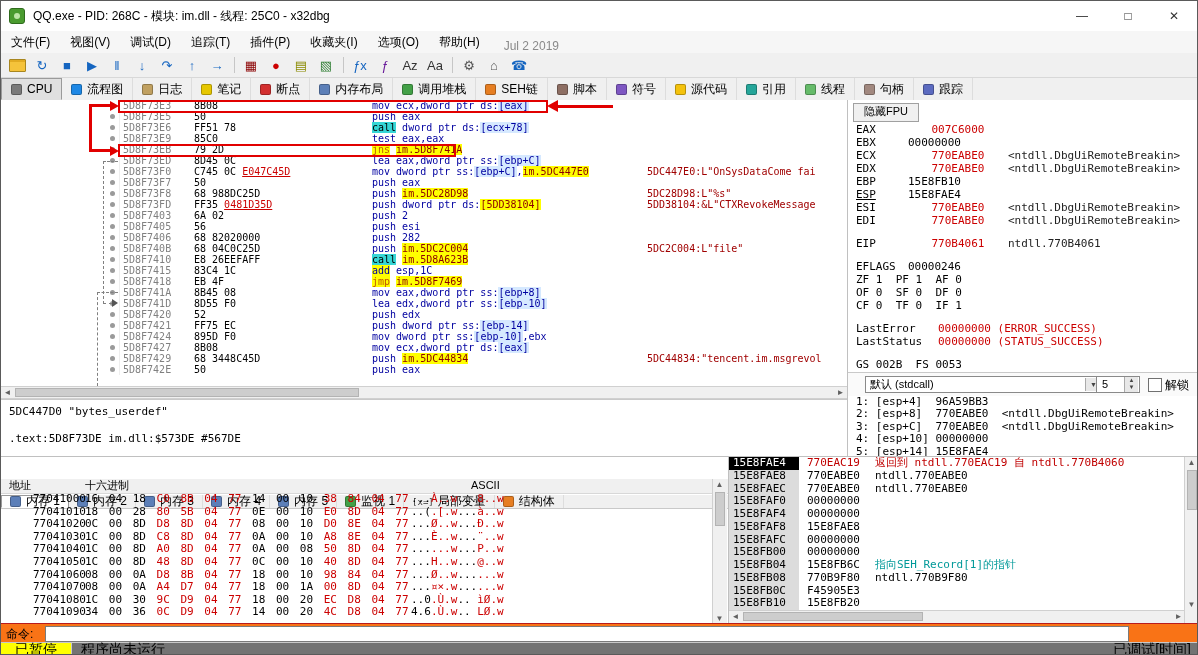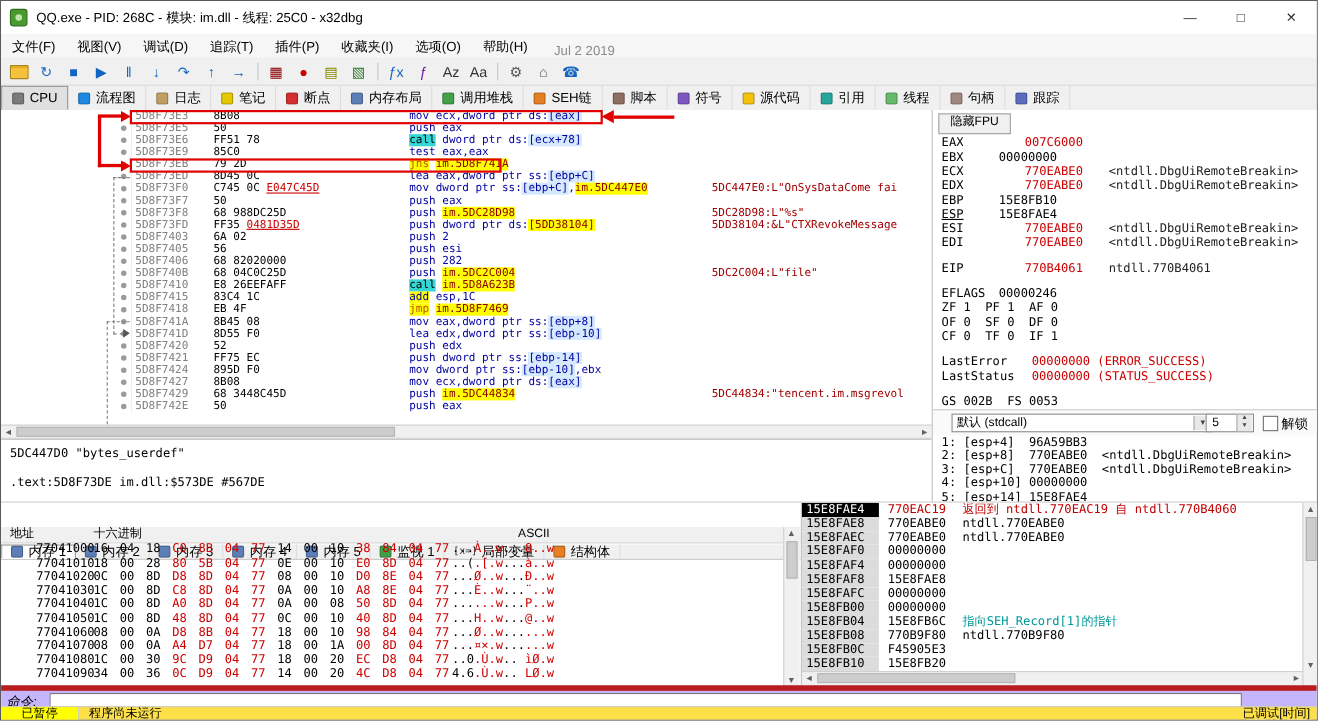--- a/index.html
+++ b/index.html
@@ -117,27 +117,27 @@
   .staddr{position:absolute;left:0;width:70px;height:100%;background:#dcdcdc;color:#000;padding-left:4px;box-sizing:border-box;}
   .strow.sel .staddr{background:#000;color:#fff;}
   .stval{position:absolute;left:78px;color:#000;}
   .stval.red{color:#c00000;}
   .stcomment{position:absolute;left:146px;color:#000;overflow:hidden;white-space:nowrap;}
   .stcomment.red{color:#c00000;} .stcomment.cyan{color:#009999;}
   #stack-hscroll{position:absolute;left:0;bottom:0;width:456px;height:14px;background:#f0f0f0;border-top:1px solid #d0d0d0;box-sizing:border-box;}
   #stack-vscroll{position:absolute;right:0;top:0;width:15px;height:167px;background:#f0f0f0;border-left:1px solid #d0d0d0;box-sizing:border-box;}
 
   
-  #cmdrow{position:absolute;left:0;top:622px;width:100%;height:19px;background:#c4b5fd;border-top:5px solid #b91c1c;box-sizing:border-box;font-style:italic;}
+  #cmdrow{position:absolute;left:0;top:622px;width:100%;height:19px;background:#f97316;border-top:1px solid #b91c1c;box-sizing:border-box;}
   #cmd-label{position:absolute;left:5px;top:2px;font-size:12px;}
   #cmd-input{position:absolute;left:44px;top:2px;width:1082px;height:14px;background:#fff;border:1px solid #7a7a7a;}
   #cmd-profile{position:absolute;left:1132px;top:18px;width:60px;height:14px;background:#fff;border:1px solid #7a7a7a;font-size:11px;line-height:13px;padding-left:16px;box-sizing:border-box;}
   #cmd-profile .arr{position:absolute;right:1px;top:1px;width:12px;height:11px;font-size:6px;line-height:11px;text-align:center;color:#444;background:#e8e8e8;}
 
-  #statusbar{position:absolute;left:0;top:641px;width:100%;height:13px;background:#fde047;border-top:1px solid #c9c9c9;box-sizing:border-box;font-size:11px;}
+  #statusbar{position:absolute;left:0;top:641px;width:100%;height:13px;background:#737373;border-top:1px solid #c9c9c9;box-sizing:border-box;font-size:14px;}
   #status-state{position:absolute;left:0;top:0;width:70px;height:100%;background:#ffff00;text-align:center;line-height:12px;border-right:1px solid #c9c9c9;}
   #status-msg{position:absolute;left:80px;top:0;line-height:12px;}
   #status-right{position:absolute;right:6px;top:0;line-height:12px;}
 
   
   .ann{position:absolute;z-index:50;}
   .ann-rect{border:2px solid #e10000;box-sizing:border-box;background:transparent;}
   .ann-hline{background:#e10000;height:3px;}
   .ann-vline{background:#e10000;width:3px;}
   .ann-head-left{width:0;height:0;border-right:11px solid #e10000;border-top:6px solid transparent;border-bottom:6px solid transparent;}

